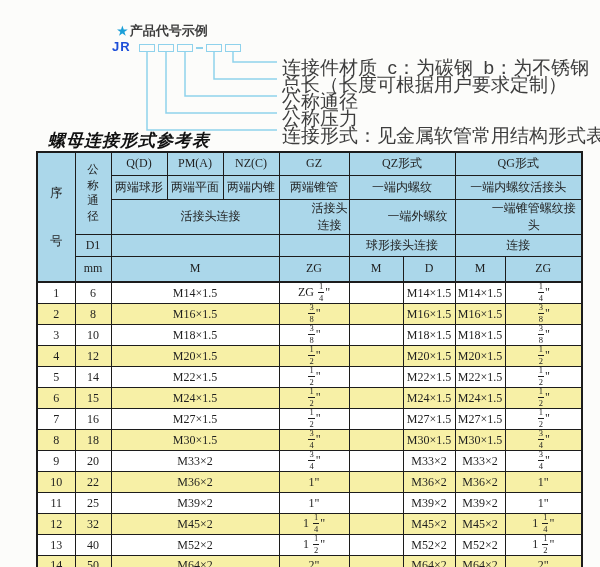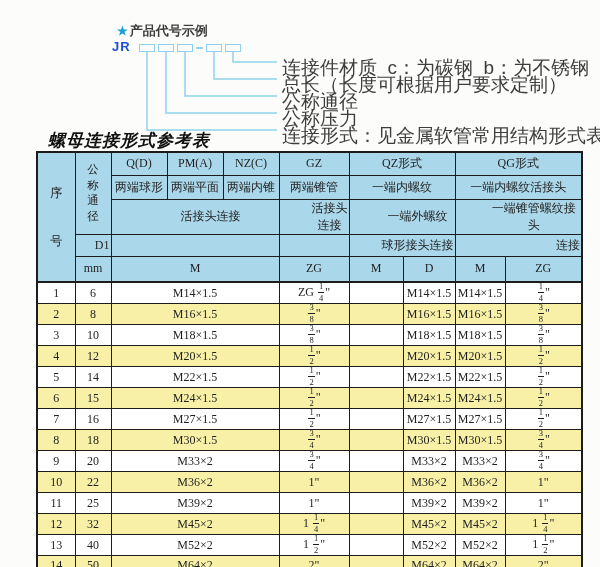--- a/index.html
+++ b/index.html
@@ -34,21 +34,21 @@
   table{position:absolute;left:36px;top:151px;border-collapse:collapse;table-layout:fixed;
     width:545px;border:2px solid var(--border);}
   th,td{border:1px solid var(--border);text-align:center;vertical-align:middle;
     font-family:"Liberation Serif",serif;font-size:12px;font-weight:normal;color:var(--ink);
     overflow:hidden;padding:0 1px;}
   thead th{background:var(--header-bg);}
   thead{border-bottom:2px solid var(--border);}
   thead tr:nth-child(1) th{height:23px;}
   thead tr:nth-child(2) th{height:24px;}
   thead tr:nth-child(3) th{height:21px;padding-left:32px;}
-  thead tr:nth-child(4) th{height:22px;text-align:right;}
+  thead tr:nth-child(4) th{height:22px;}
   thead tr:nth-child(5) th{height:26px;}
   .vseq{white-space:pre-line;line-height:48px;font-size:12.5px;}
   .vnom{white-space:pre-line;line-height:15.5px;font-size:11.5px;}
   tbody td{height:21px;background:#fff;}
   tbody tr.alt td{background:var(--alt-bg);}
   .fr{display:inline-flex;flex-direction:column;vertical-align:middle;font-size:8.5px;line-height:1;margin:0 1px;position:relative;top:-1px;}
   .fr .fn{border-bottom:1px solid var(--ink);padding:0 1px 1px;}
   .fr .fd{padding-top:1px;}
 </style>
 </head>

